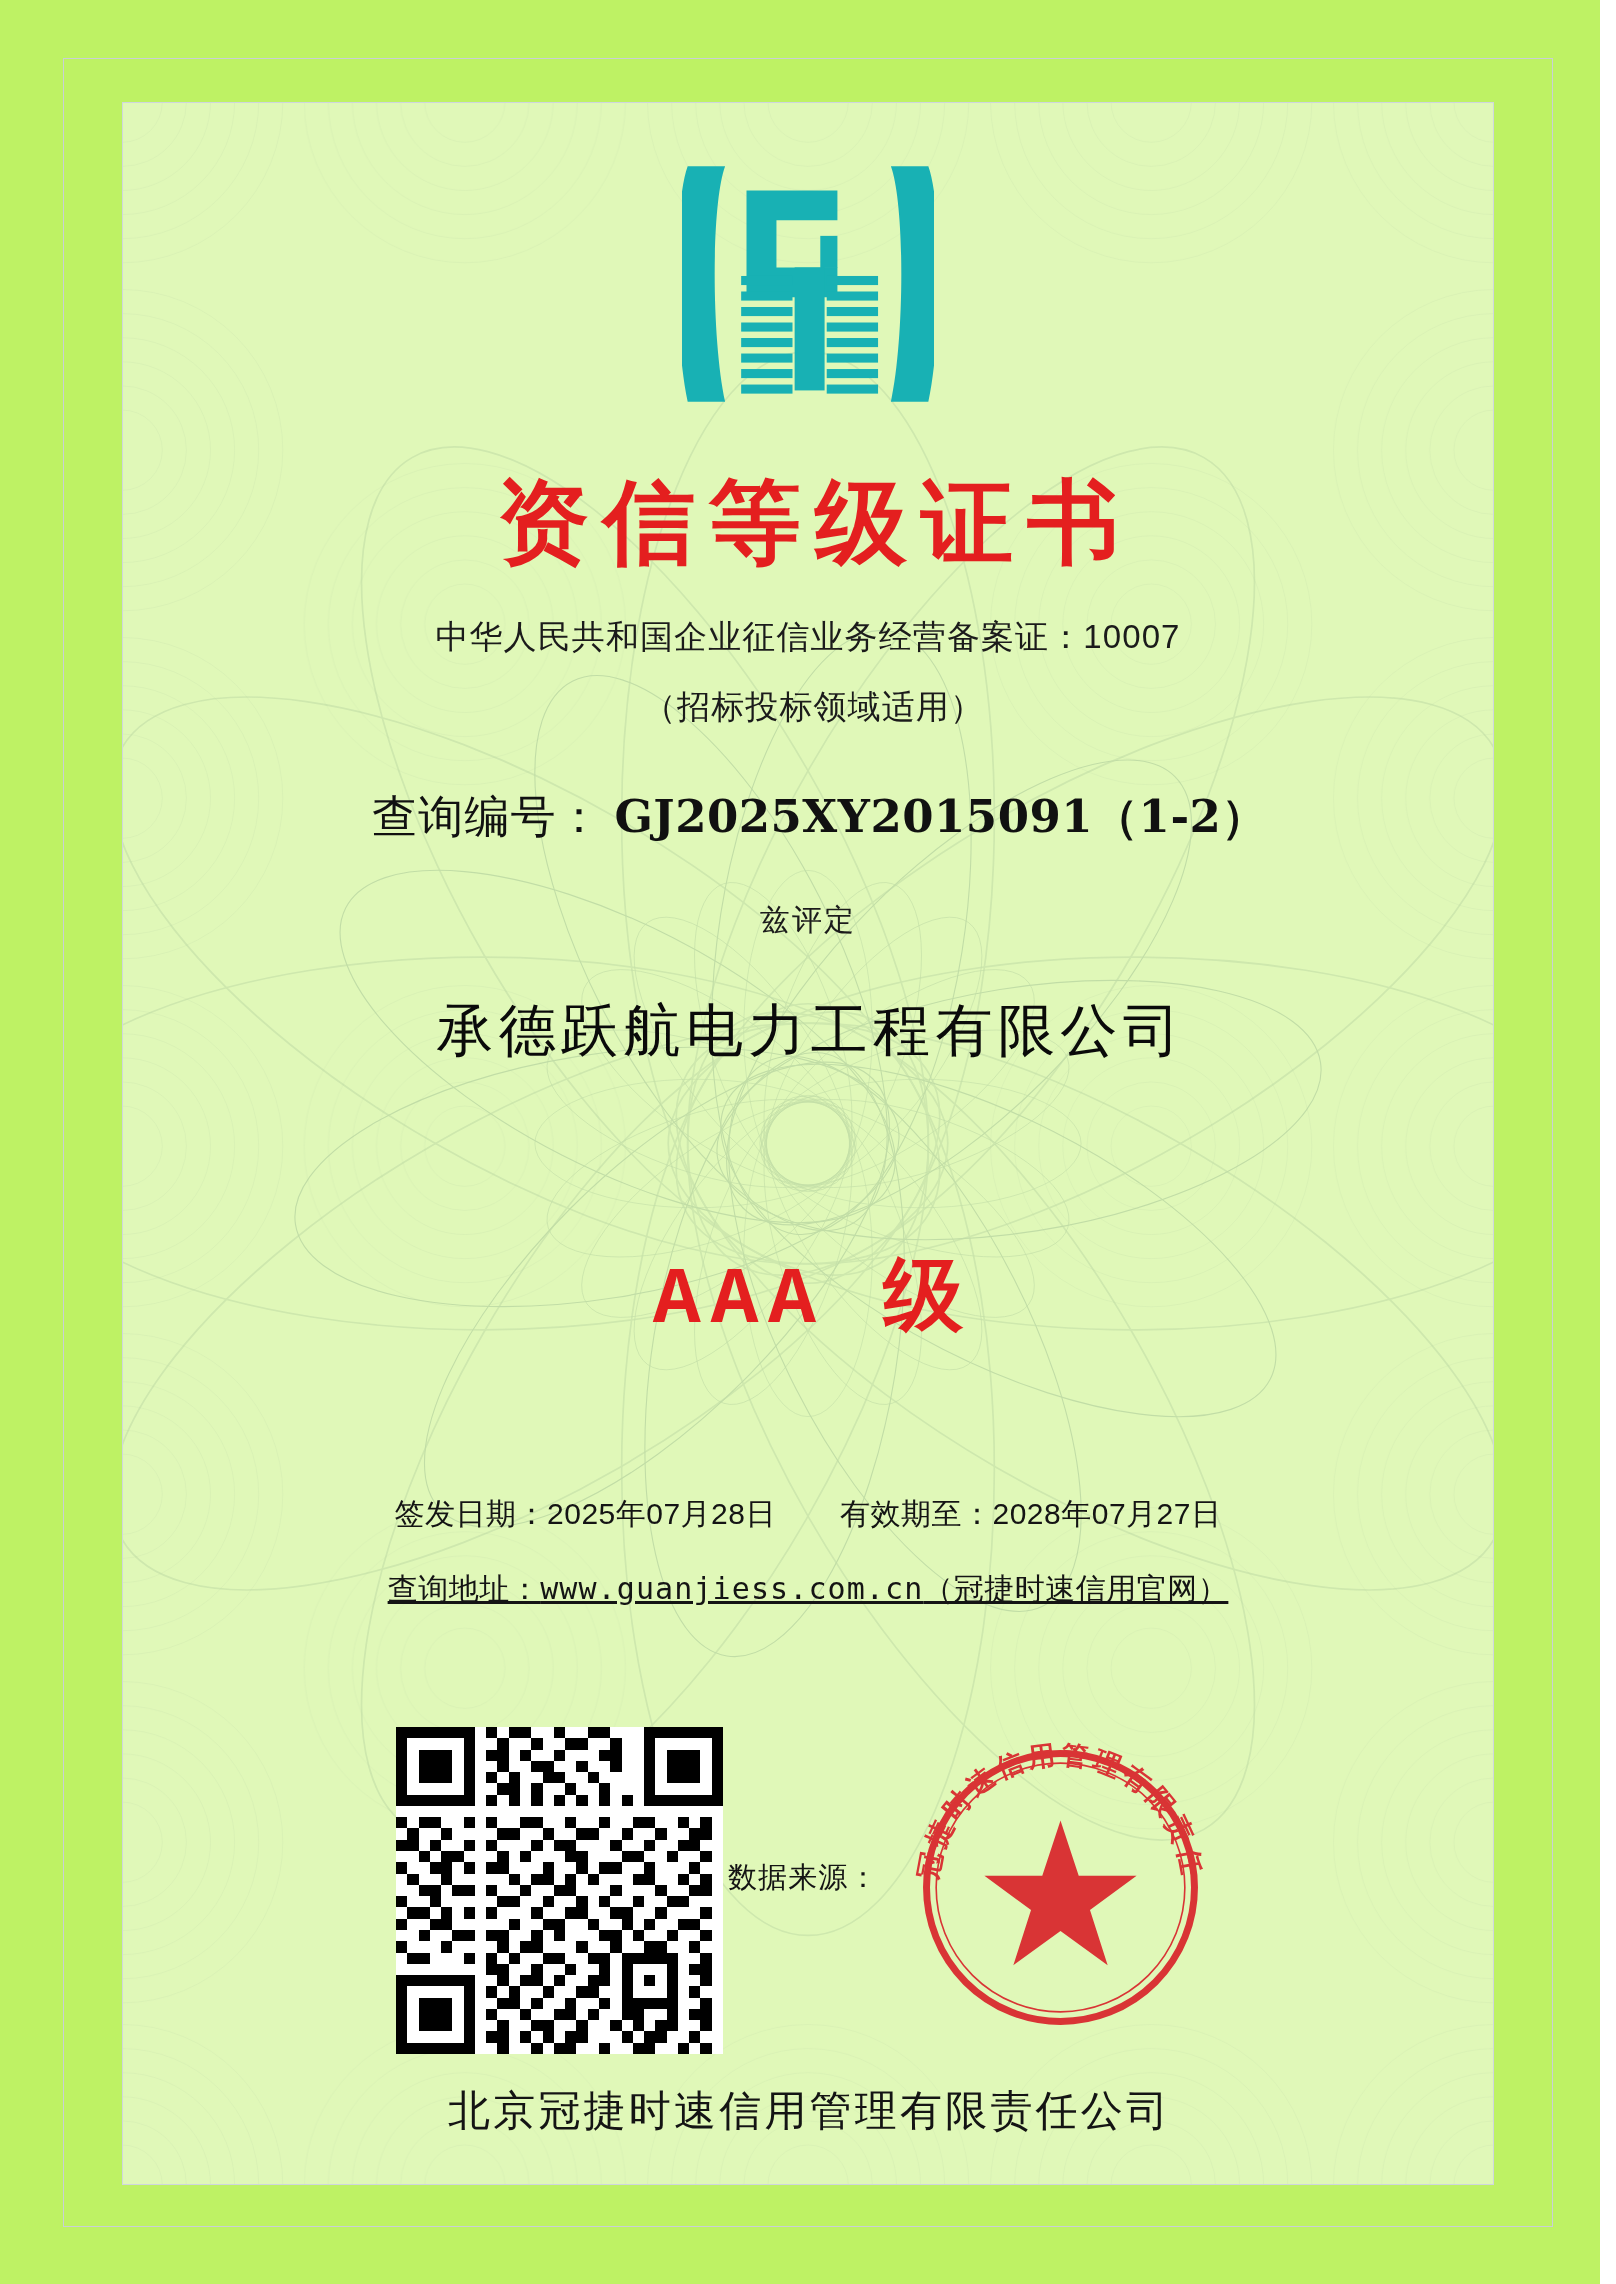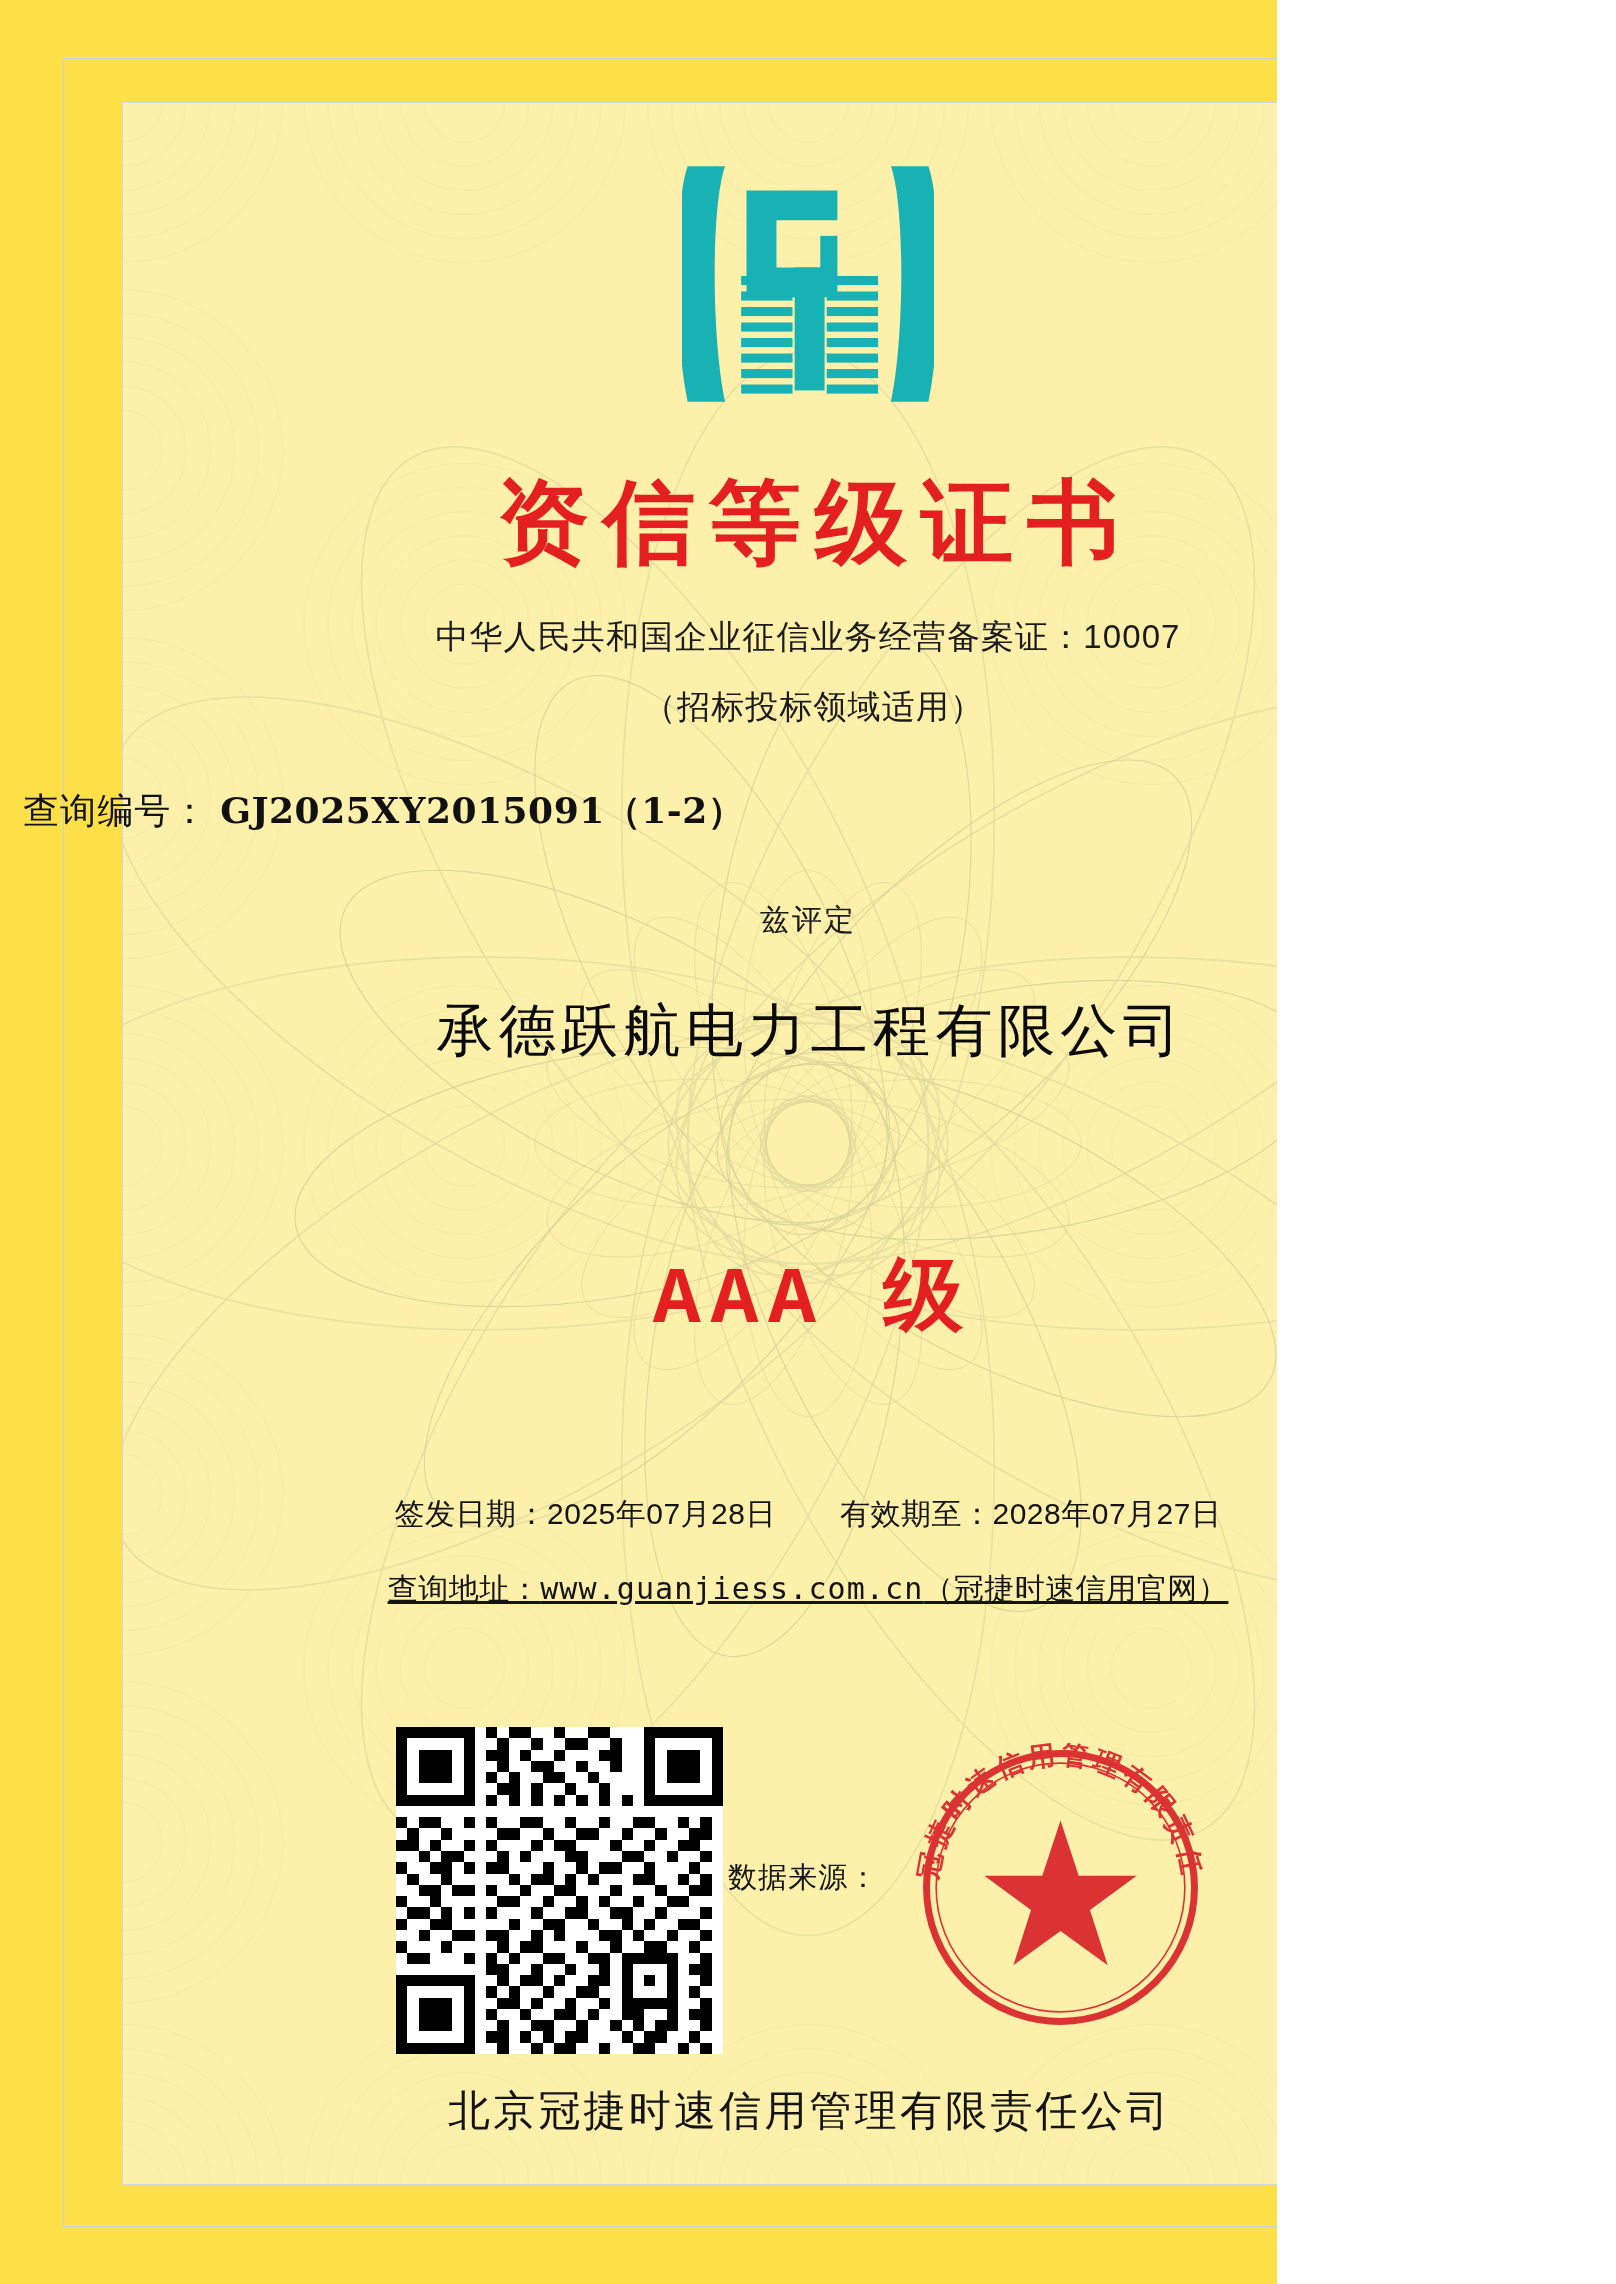--- a/index.html
+++ b/index.html
@@ -5,23 +5,23 @@
   html, body {
     margin: 0;
     padding: 0;
     background: #ffffff;
   }
   body {
     font-family: "Liberation Sans", "DejaVu Sans", sans-serif;
   }
   .page {
     position: relative;
-    width: 1277px;
+    width: 1600px;
     height: 2284px;
-    background: #fde047;
+    background: #bef264;
     overflow: hidden;
   }
   
   .outer-frame {
     position: absolute;
     left: 63px;
     top: 58px;
     width: 1490px;
     height: 2169px;
     border: 1.6px solid #c9cfd6;
@@ -99,21 +99,22 @@
     font-size: 33px;
     color: #1b1b1b;
     letter-spacing: 1.1px;
     padding-left: 11px;
   }
   .query-row {
     position: absolute;
     left: 0;
     right: 0;
     top: 787px;
-    font-size: 36px;
+    text-align: center;
+    font-size: 45px;
     color: #111;
     margin-left: 23px;
   }
   .query-label {
     font-family: "Liberation Sans", sans-serif;
     letter-spacing: 1.1px;
   }
   .query-value {
     font-family: "DejaVu Serif", "Liberation Serif", serif;
     font-weight: bold;

